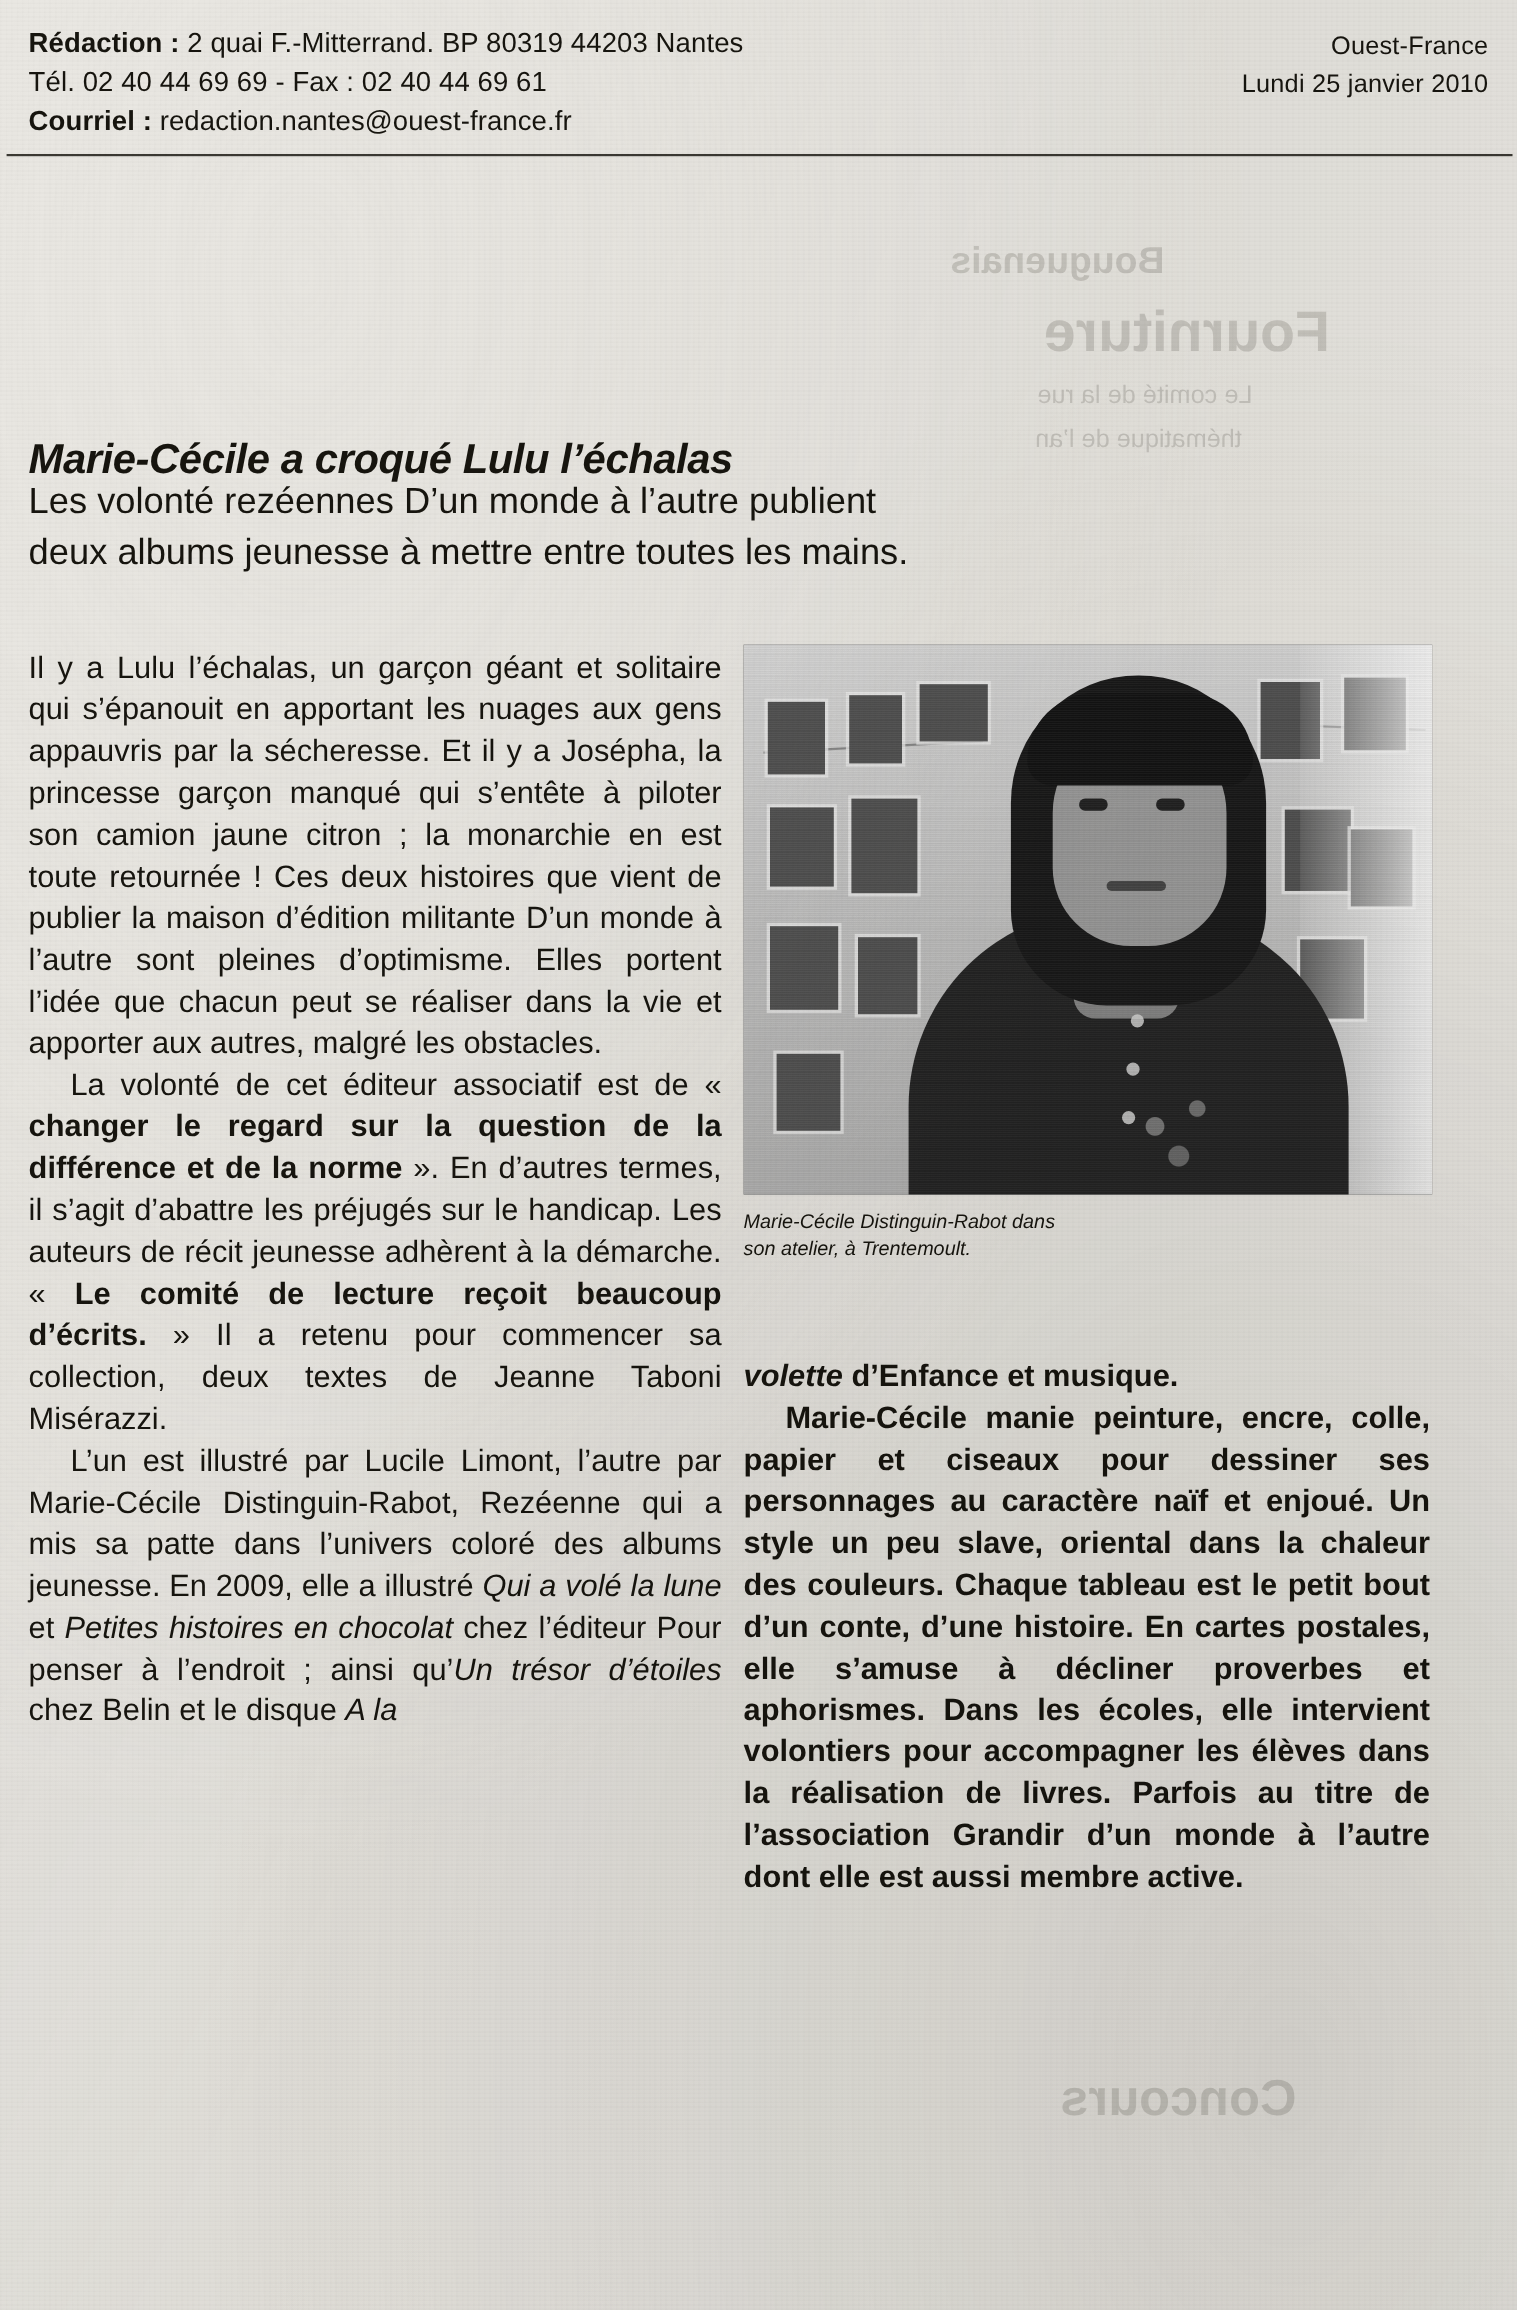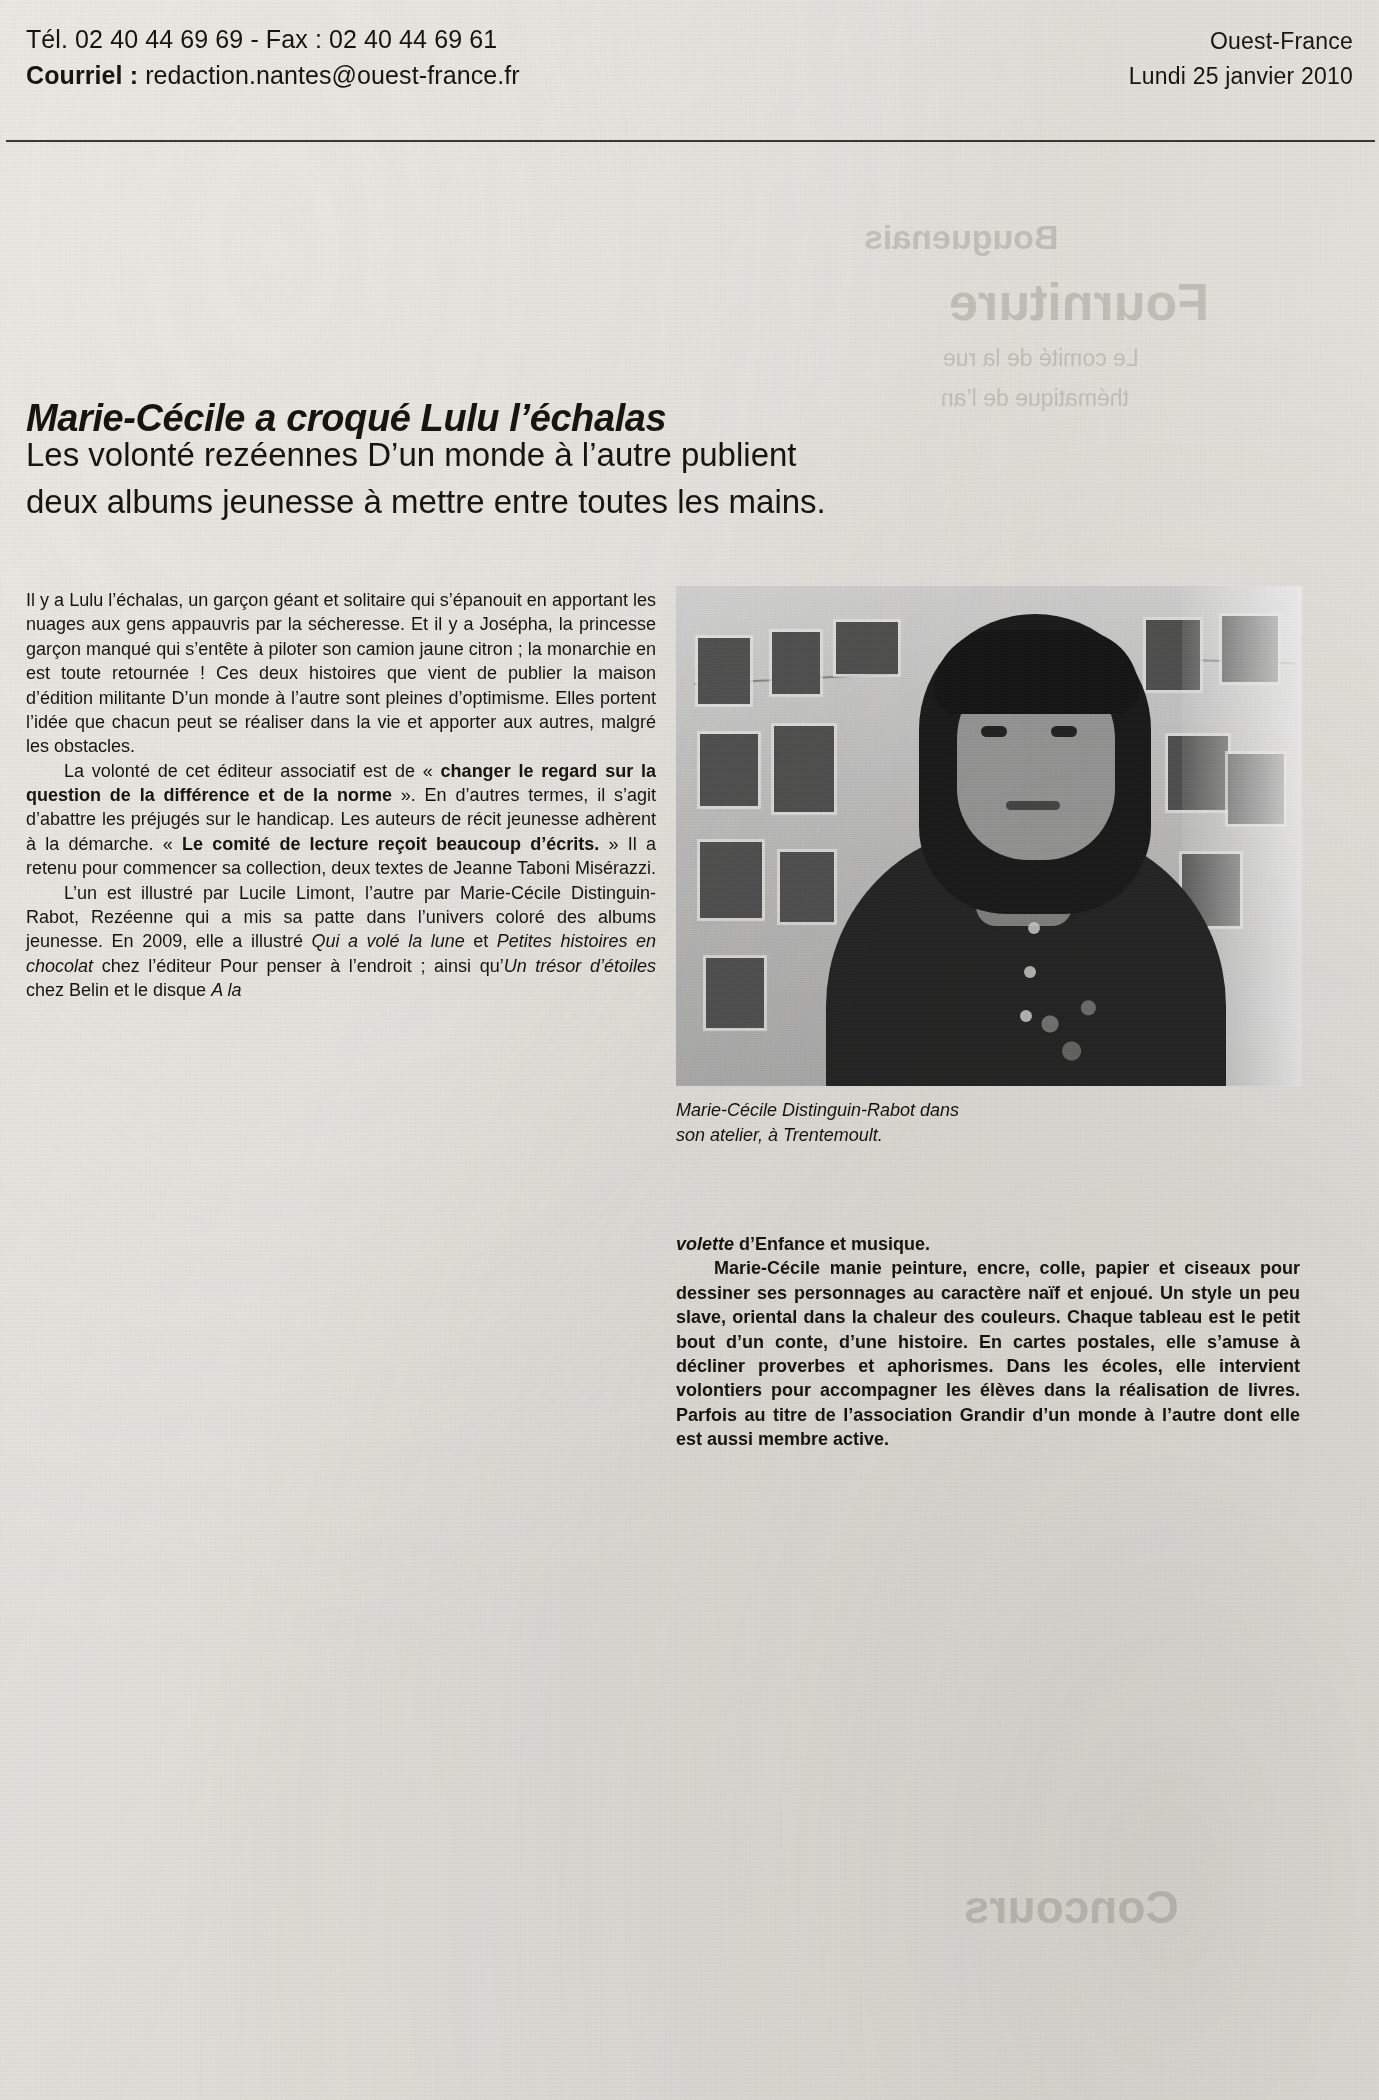--- a/index.html
+++ b/index.html
@@ -122,21 +122,21 @@
     width: 1060px;
     font-size: 33px;
     line-height: 1.42;
     z-index: 12;
   }
 
   
   .col {
     position: absolute;
     z-index: 12;
-    font-size: 18px;
+    font-size: 28px;
     line-height: 1.355;
     text-align: justify;
     text-justify: inter-word;
   }
   .col p { margin: 0; }
   .col p.ind { text-indent: 38px; }
   .col b { font-weight: bold; }
   .col i { font-style: italic; }
 
   .col-left {
@@ -295,20 +295,21 @@
   <div class="ghost ghost-1">Bouguenais</div>
   <div class="ghost ghost-2">Fourniture</div>
   <div class="ghost ghost-3">Le comité de la rue</div>
   <div class="ghost ghost-4">thématique de l’an</div>
   <div class="ghost ghost-5">par les organismes d’</div>
   <div class="ghost ghost-6">vous propose</div>
   <div class="ghost ghost-7">Concours</div>
 
   <div class="masthead">
     <div class="masthead-left">
+      <div class="ln"><b>Rédaction :</b><span> 2 quai F.-Mitterrand. BP 80319 44203 Nantes</span></div>
       <div class="ln">Tél. 02 40 44 69 69 - Fax : 02 40 44 69 61</div>
       <div class="ln"><b>Courriel :</b><span> redaction.nantes@ouest-france.fr</span></div>
     </div>
     <div class="masthead-right">
       <div>Ouest-France</div>
       <div>Lundi 25 janvier 2010</div>
     </div>
   </div>
   <div class="rule"></div>
 

